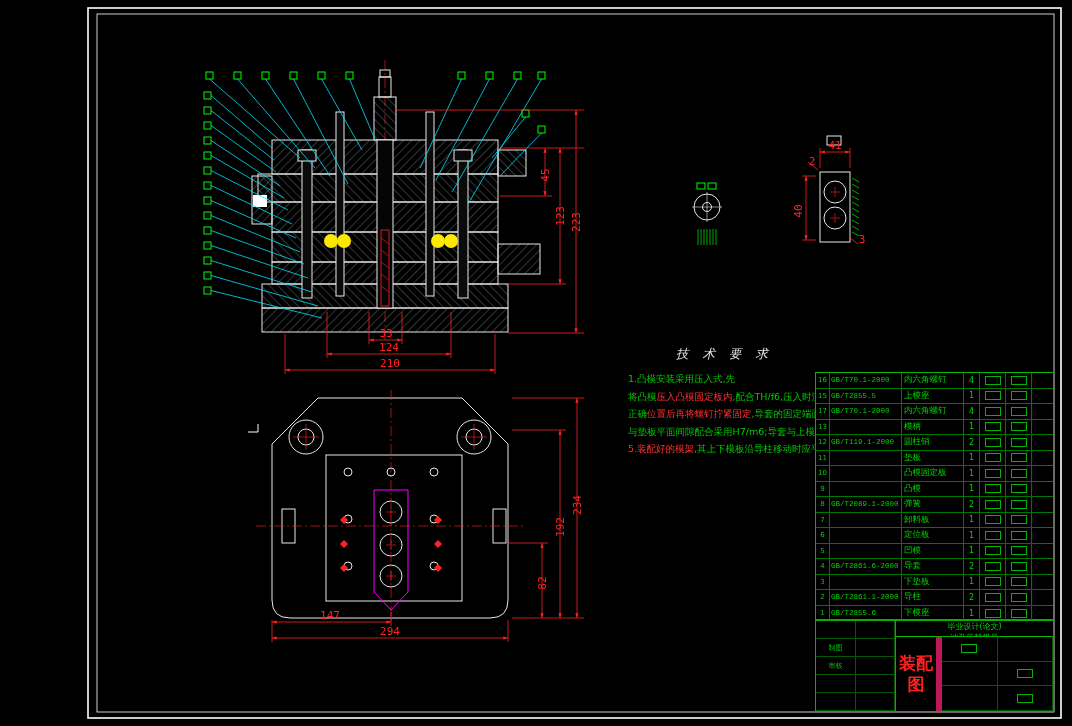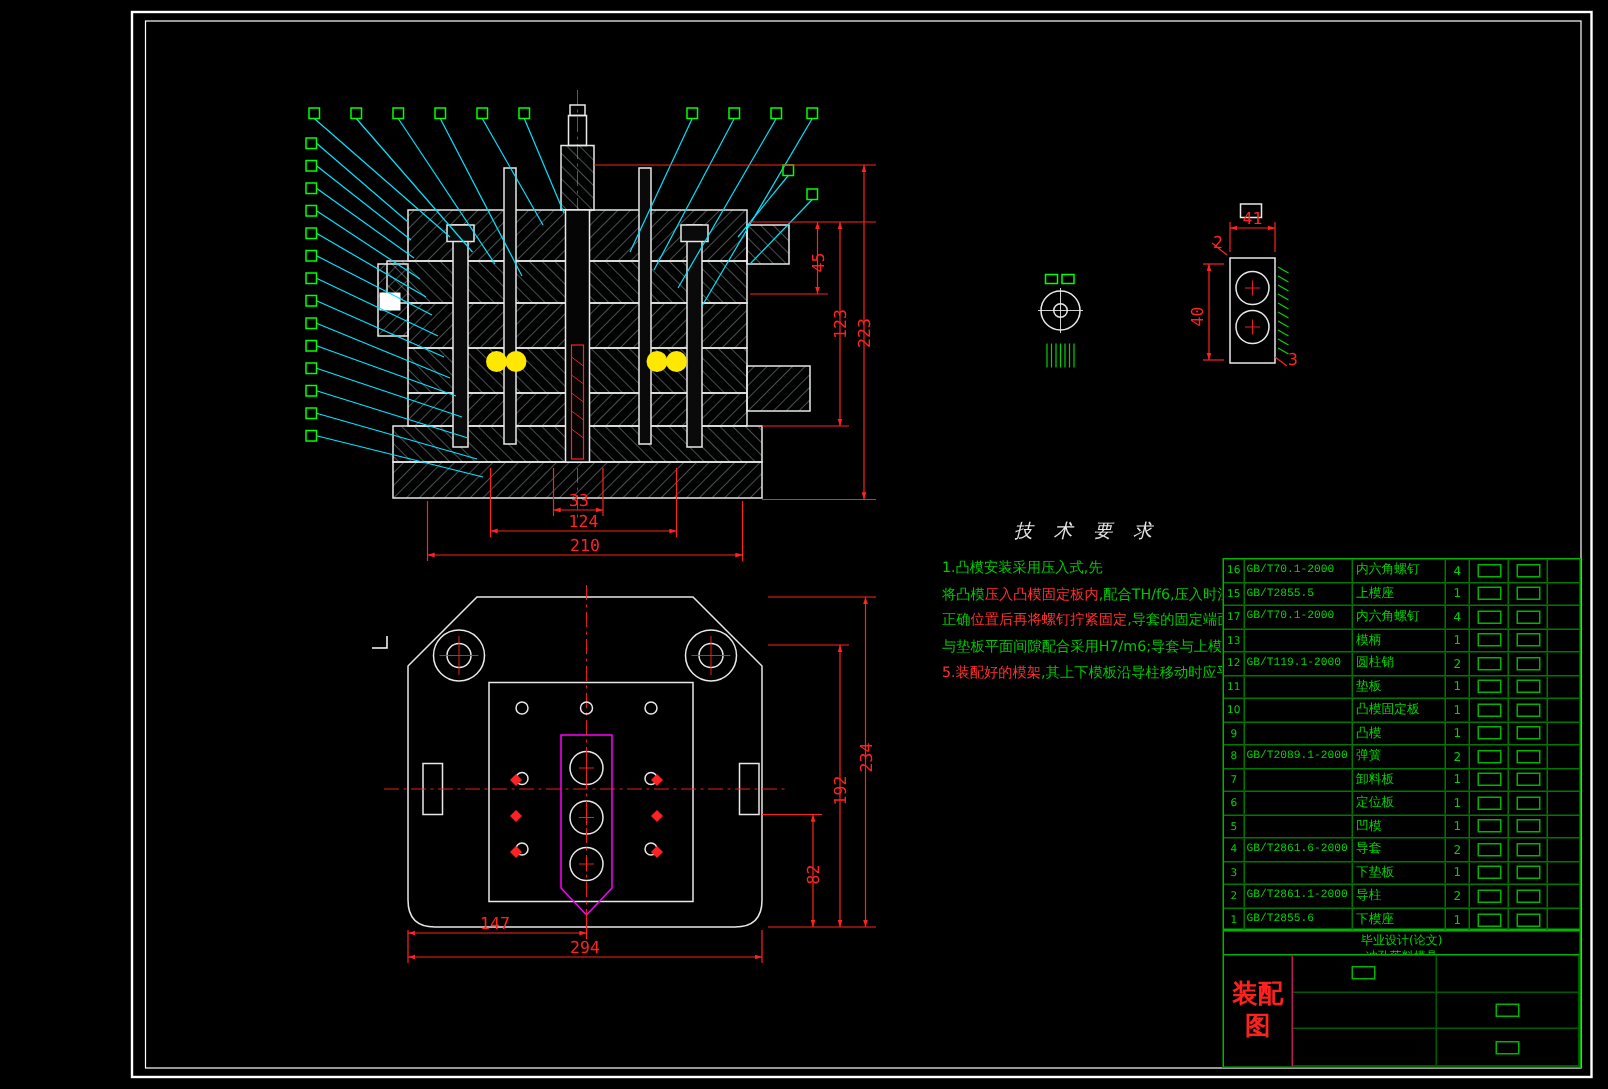--- a/index.html
+++ b/index.html
@@ -34,21 +34,21 @@
   #titleblock{position:absolute;left:815px;top:620px;width:239px;height:92px;
               border:1px solid #00b400;box-sizing:border-box;display:flex;background:#000;}
   .tb-left{width:80px;display:grid;grid-template-columns:40px 1fr;grid-template-rows:repeat(5,1fr);
            border-right:1px solid #00b400;box-sizing:border-box;}
   .tb-cell{border-right:1px solid #005a00;border-bottom:1px solid #005a00;color:#00d400;
            font-size:7px;display:flex;align-items:center;justify-content:center;box-sizing:border-box;overflow:hidden;}
   .tb-right{flex:1;display:flex;flex-direction:column;}
   .tb-proj{height:16px;border-bottom:1px solid #00b400;color:#00d400;font-size:8px;line-height:11px;
            text-align:center;overflow:hidden;box-sizing:border-box;}
   .tb-bottom{flex:1;display:flex;}
-  .tb-title{width:46px;border-right:1px solid #be185d;color:#ff2020;font-weight:bold;
+  .tb-title{width:46px;border-right:6px solid #be185d;color:#ff2020;font-weight:bold;
             font-size:17px;line-height:21px;text-align:center;display:flex;align-items:center;
             justify-content:center;flex-wrap:wrap;word-break:break-all;padding:2px;box-sizing:border-box;}
   .tb-grid{flex:1;display:grid;grid-template-columns:repeat(2,1fr);grid-template-rows:repeat(3,1fr);}
   .tb-grid .tb-cell{justify-content:center;}
 </style>
 </head>
 <body>
 
 <div class="sheet">
 
@@ -518,20 +518,32 @@
           </div>
           <div class="bom-cell c-m2">
             <span class="mini"></span>
           </div>
           <div class="bom-cell c-m3"></div>
         </div>
       </div>
 </div>
 
 <div id="titleblock">
+  <div class="tb-left">
+    <div class="tb-cell"></div>
+        <div class="tb-cell"></div>
+    <div class="tb-cell">制图</div>
+        <div class="tb-cell"></div>
+    <div class="tb-cell">审核</div>
+        <div class="tb-cell"></div>
+    <div class="tb-cell"></div>
+        <div class="tb-cell"></div>
+    <div class="tb-cell"></div>
+        <div class="tb-cell"></div>
+  </div>
   <div class="tb-right">
     <div class="tb-proj">
       <div>毕业设计(论文)</div>
       <div>冲孔落料模具</div>
     </div>
     <div class="tb-bottom">
       <div class="tb-title">装配图</div>
       <div class="tb-grid">
         <div class="tb-cell">
               <span class="mini"></span>

